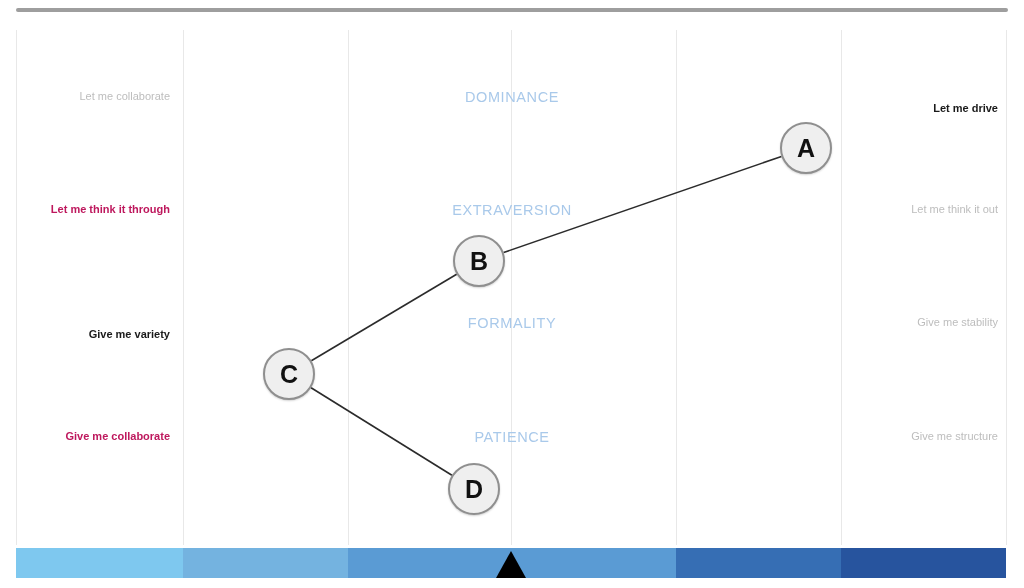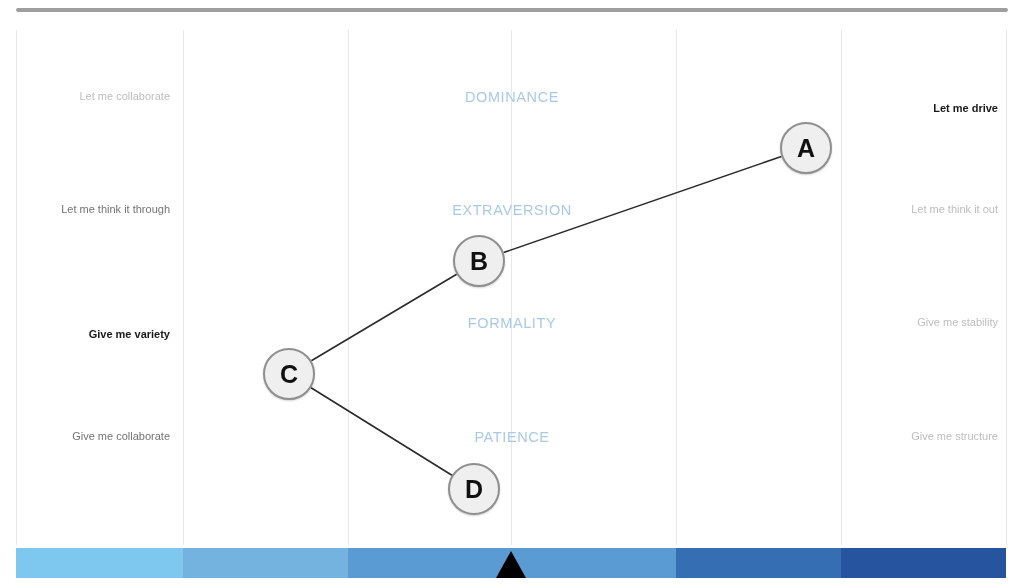--- a/index.html
+++ b/index.html
@@ -86,22 +86,22 @@
     width: 170px;
     text-align: right;
   }
 
   .pole-strong {
     color: #1a1a1a;
     font-weight: bold;
     margin-top: 12px;
   }
   .pole-mid {
-    color: #737373;
-    font-weight: normal;
+    color: #be185d;
+    font-weight: bold;
     margin-left: 44px;
   }
   .pole-faint {
     color: #bdbdbd;
     font-weight: normal;
   }
 
   
   .links {
     position: absolute;

